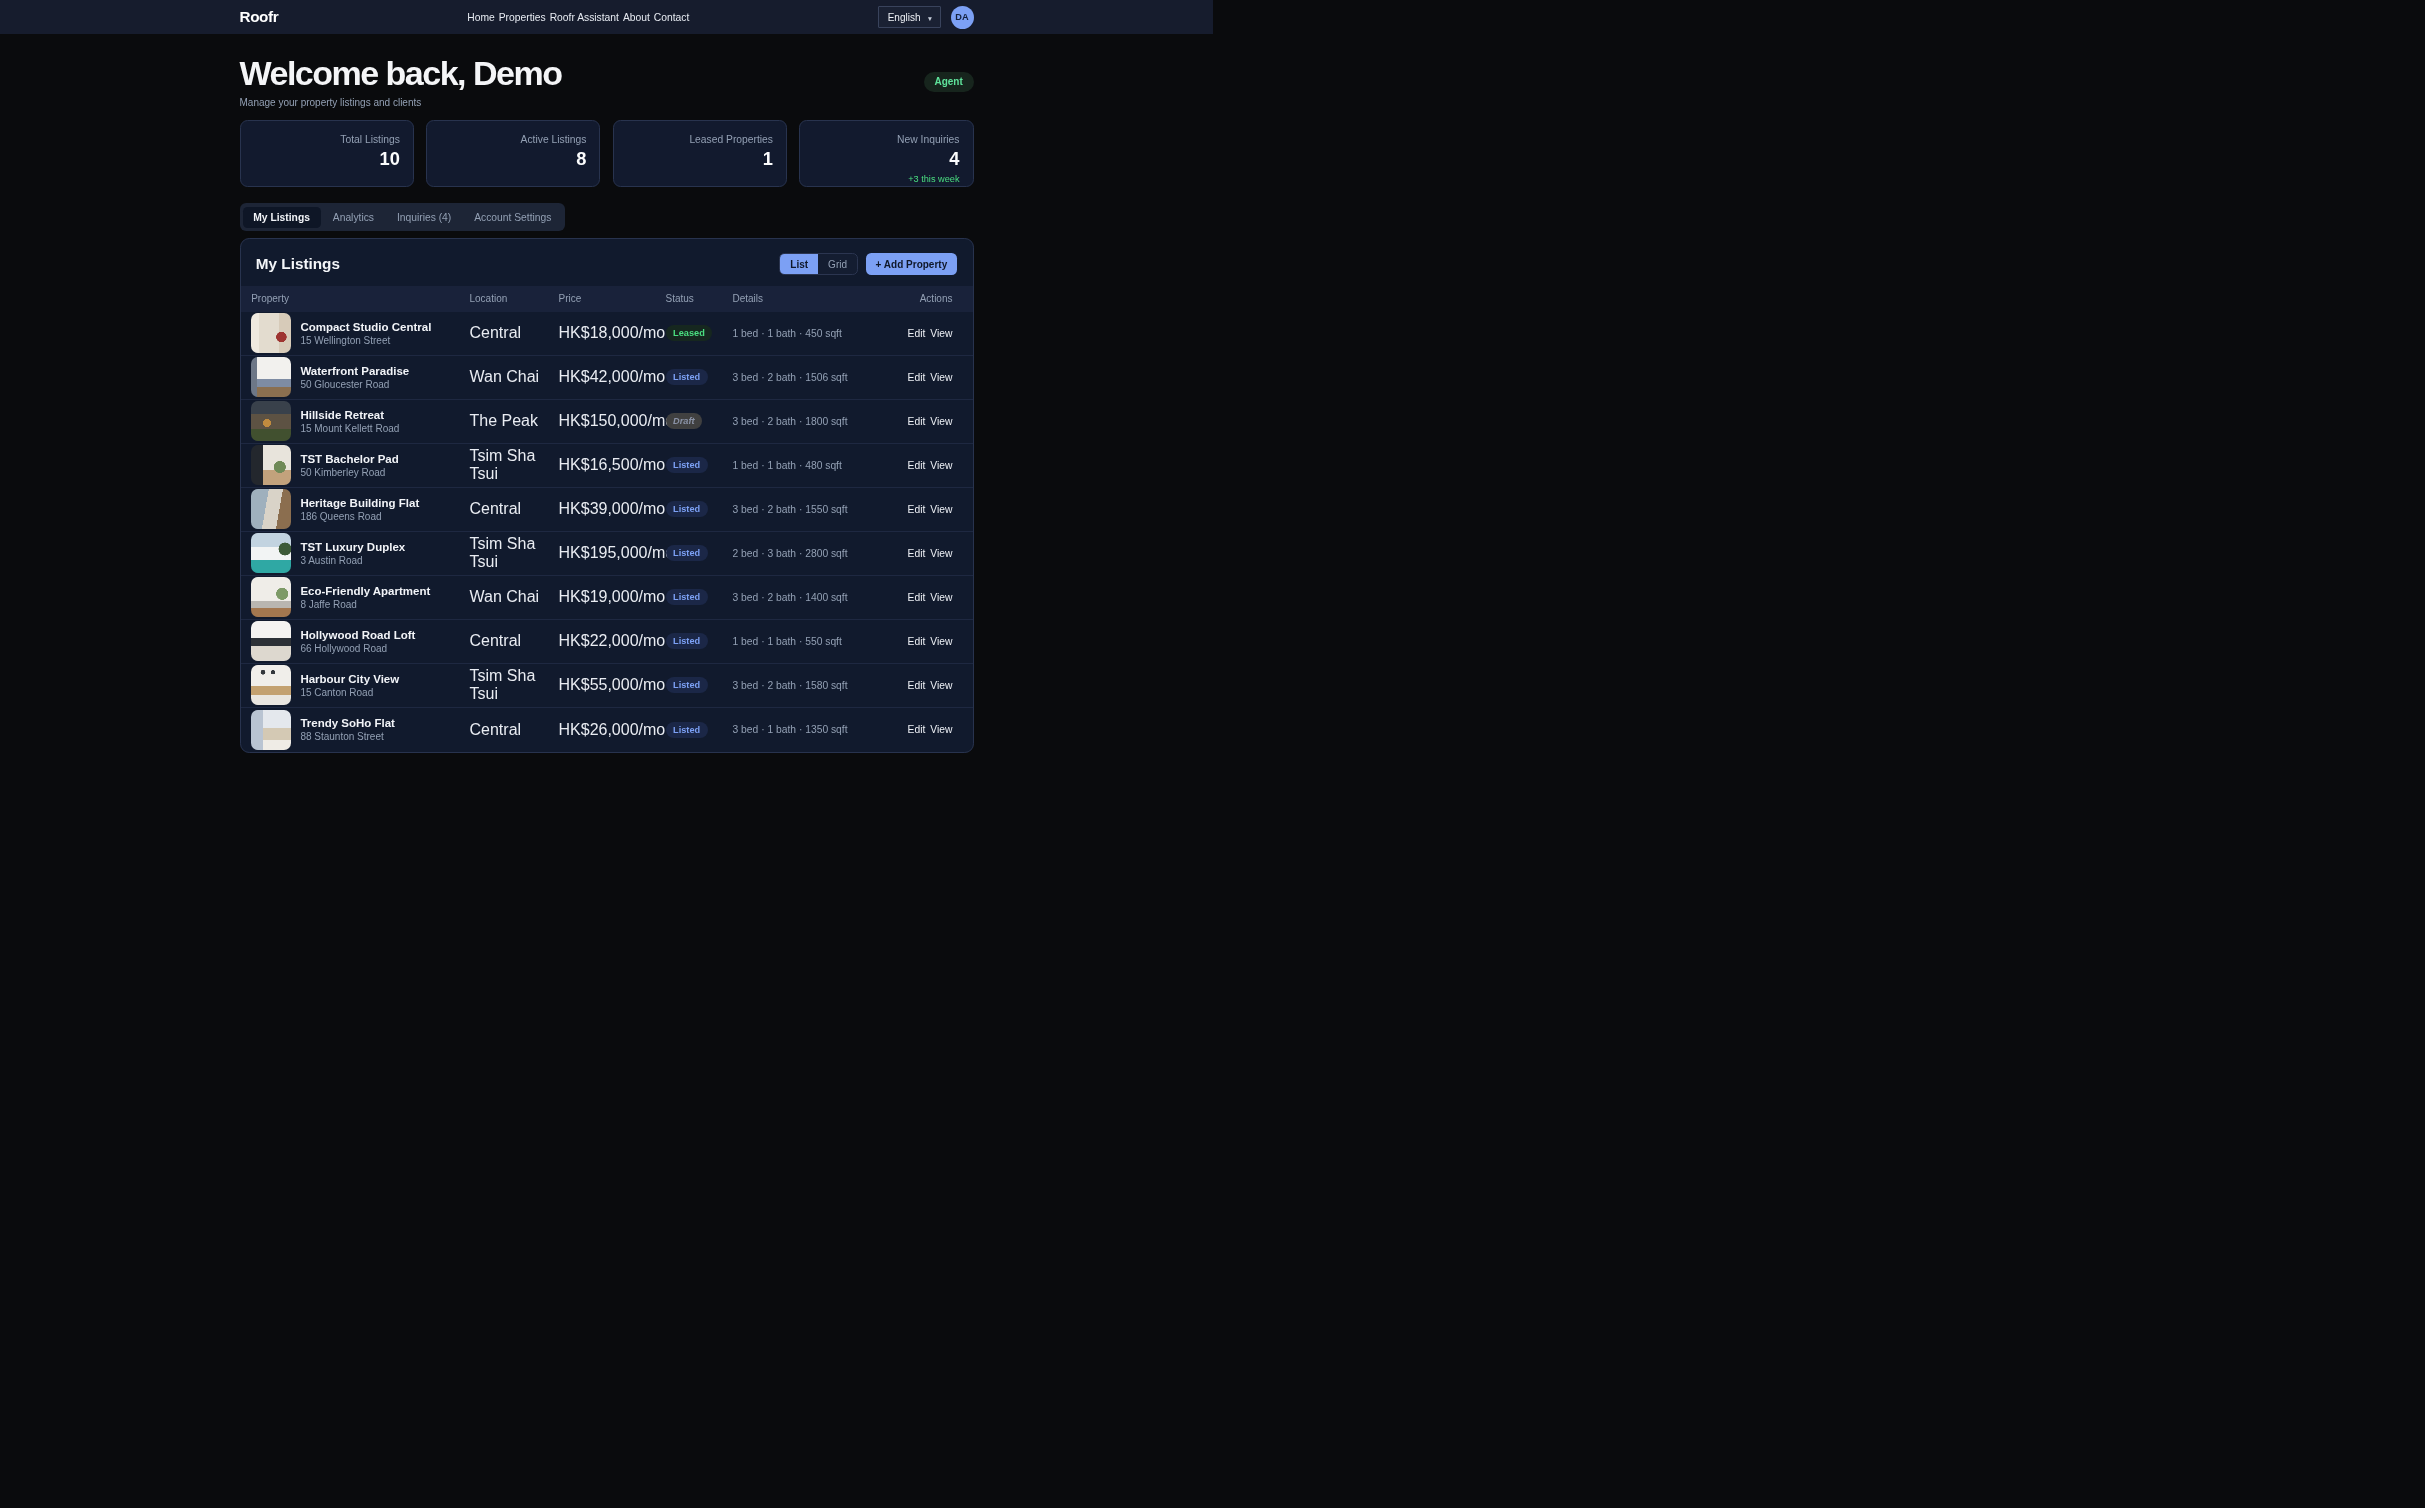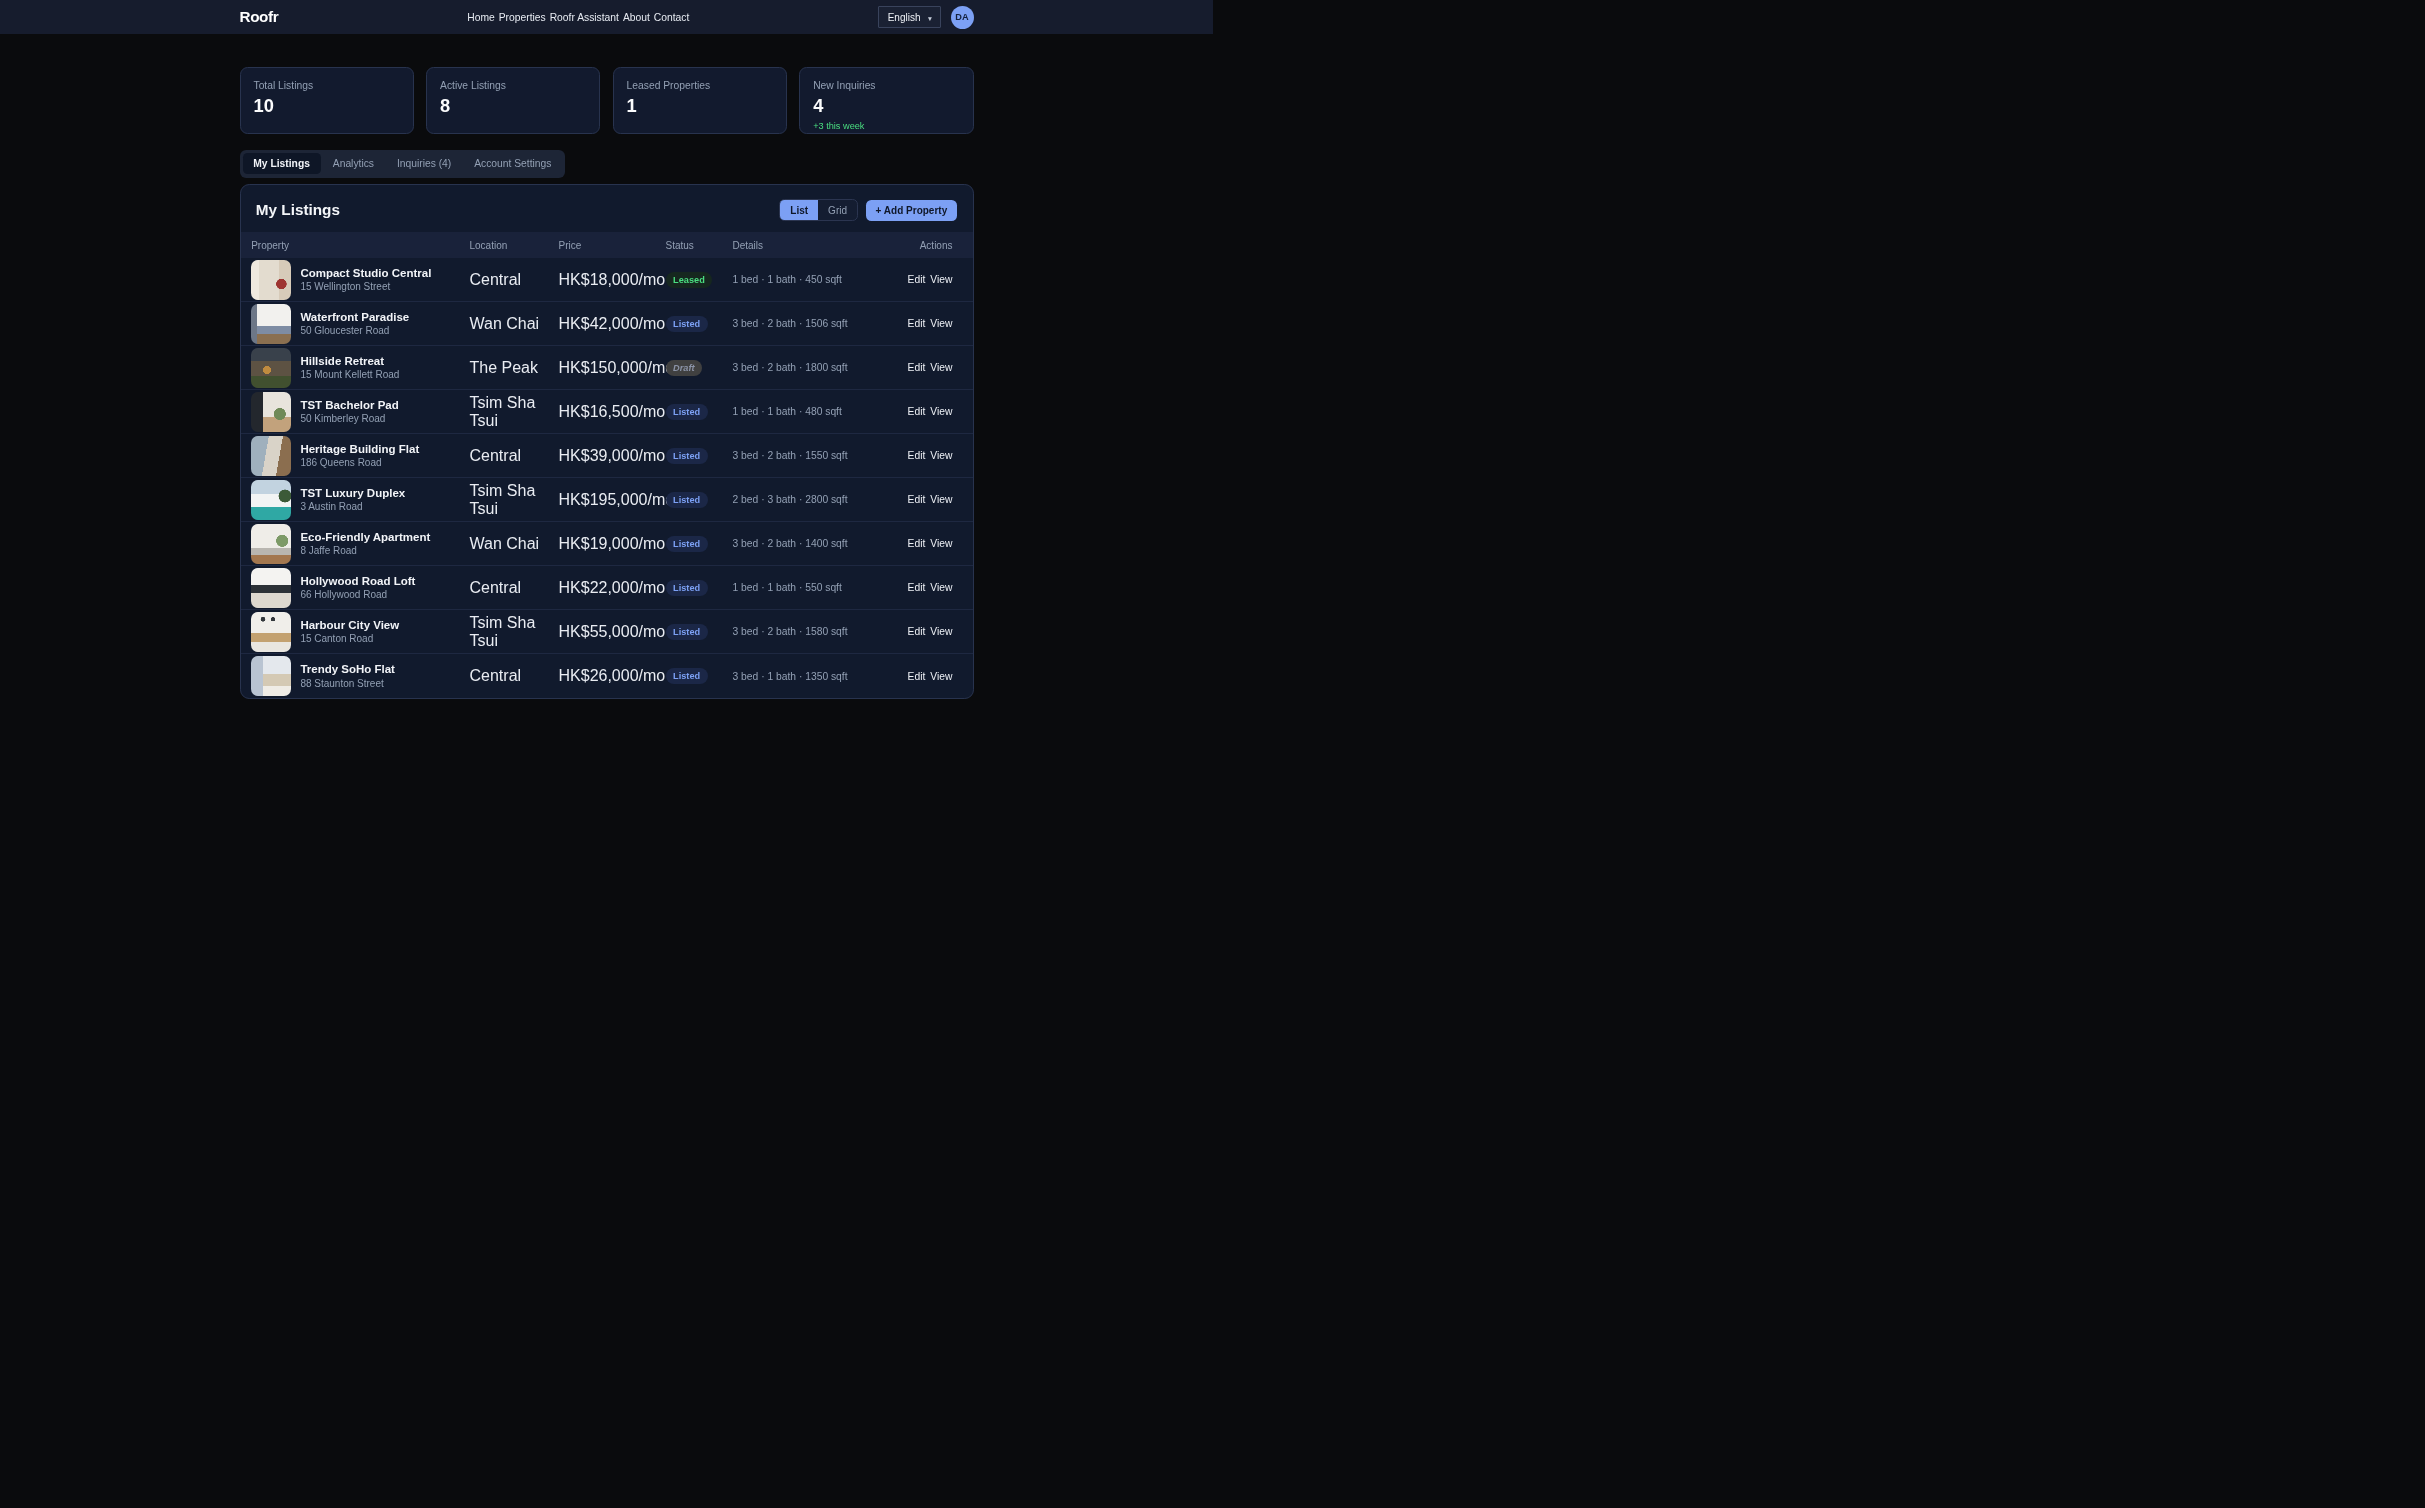--- a/index.html
+++ b/index.html
@@ -50,21 +50,21 @@
     margin-top:17px;
     background:#17251d; color:#5fe39b;
     font-size:10px; font-weight:700;
     padding:4.6px 10.7px; border-radius:763px;
   }
 
   
   .stats { display:grid; grid-template-columns:repeat(4,1fr); gap:12.2px; margin-top:12.2px; }
   .stat-card {
     background:#121a2e; border:0.8px solid #28334e; border-radius:7.6px;
-    padding:12.2px 13px; height:67px;
+    padding:12.2px 13px; height:67px;text-align:right;
   }
   .stat-label { font-size:10.3px; color:#93a0b4; }
   .stat-value { margin-top:3.8px; font-size:18.3px; font-weight:700; color:#fbfcfd; }
   .stat-note { margin-top:3.8px; font-size:9.2px; color:#4ade80; }
 
   
   .tabs {
     display:inline-flex; gap:1.5px; margin-top:16px;
     background:#1d2536; border-radius:6.1px; padding:3.1px;
   }
@@ -175,20 +175,27 @@
         <span>English</span>
         <span class="chevron">▾</span>
       </div>
       <div class="avatar">DA</div>
     </div>
   </div>
 </div>
 
 <div class="container">
 
+  <div class="header-row">
+    <div>
+      <div class="page-title">Welcome back, Demo</div>
+      <div class="page-subtitle">Manage your property listings and clients</div>
+    </div>
+    <div class="role-badge">Agent</div>
+  </div>
 
   <div class="stats">
     <div class="stat-card">
       <div class="stat-label">Total Listings</div>
       <div class="stat-value">10</div>
     </div>
     <div class="stat-card">
       <div class="stat-label">Active Listings</div>
       <div class="stat-value">8</div>
     </div>

